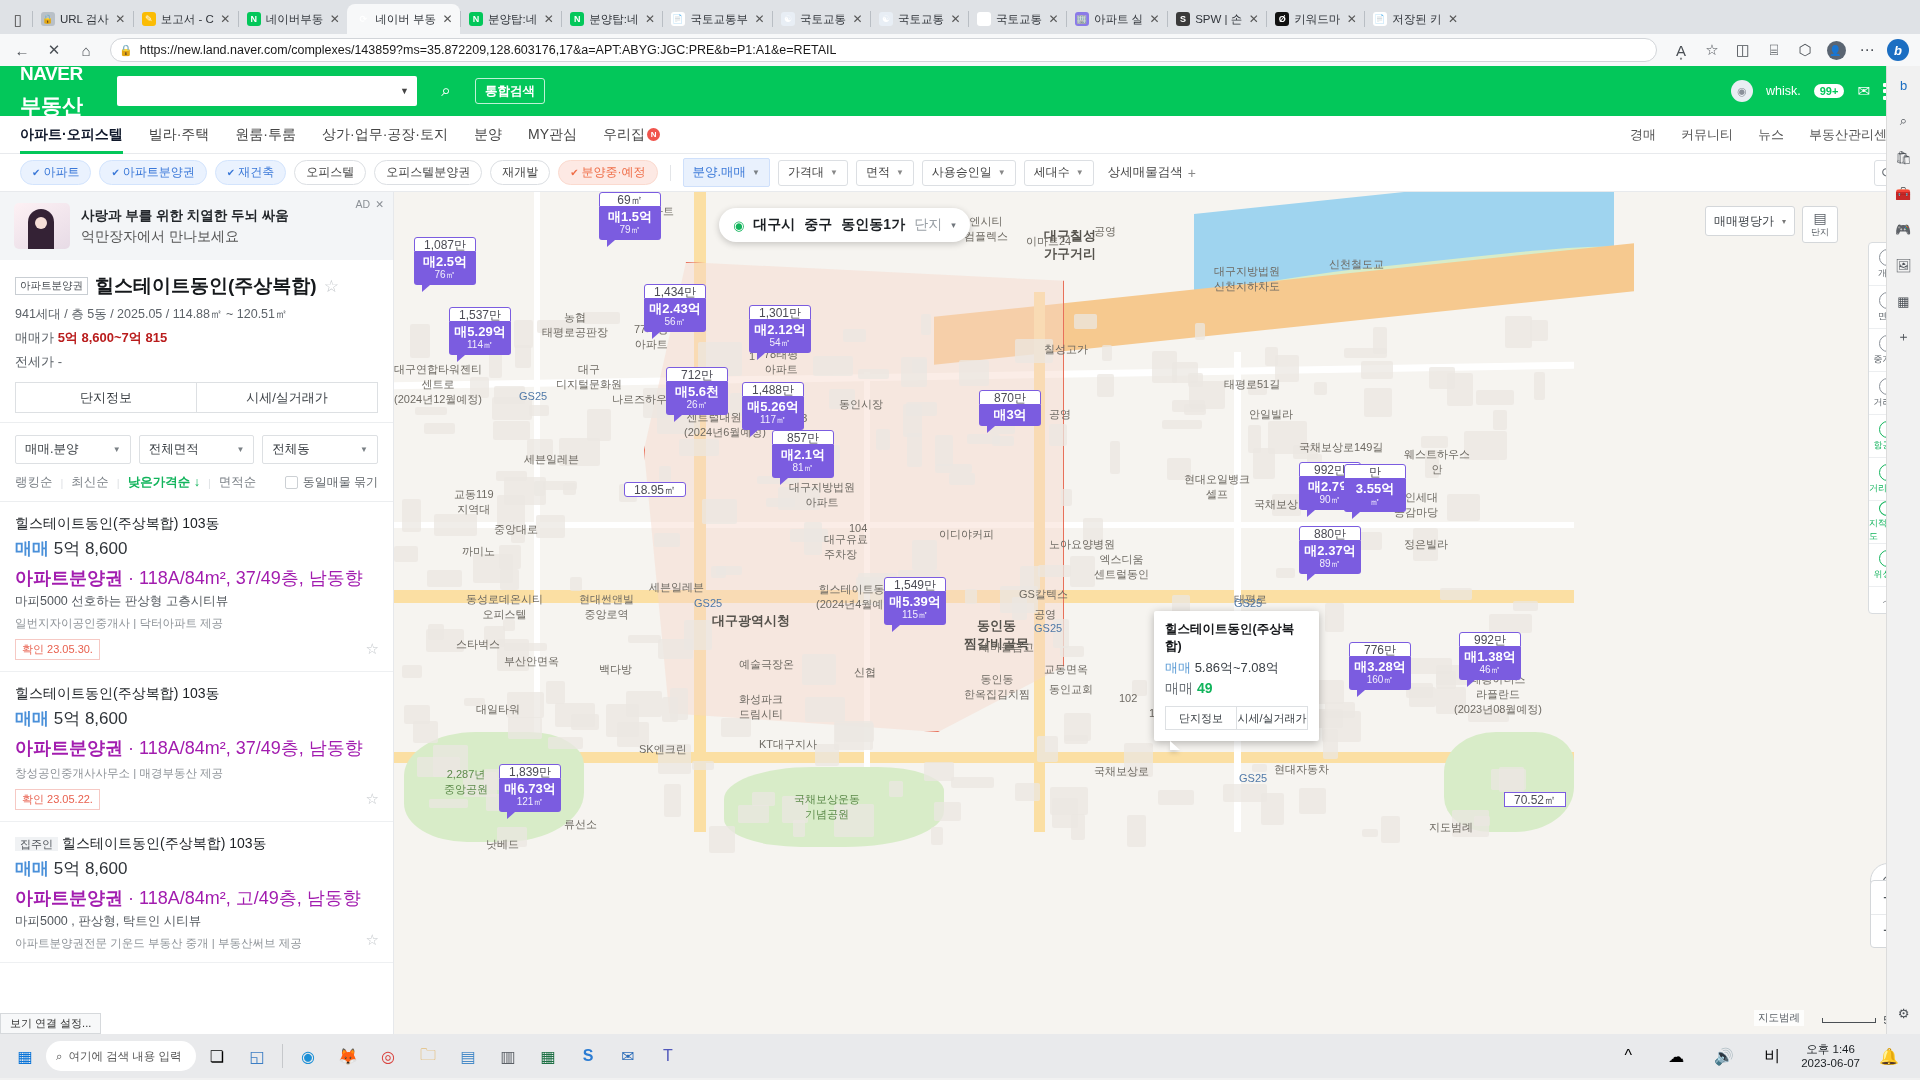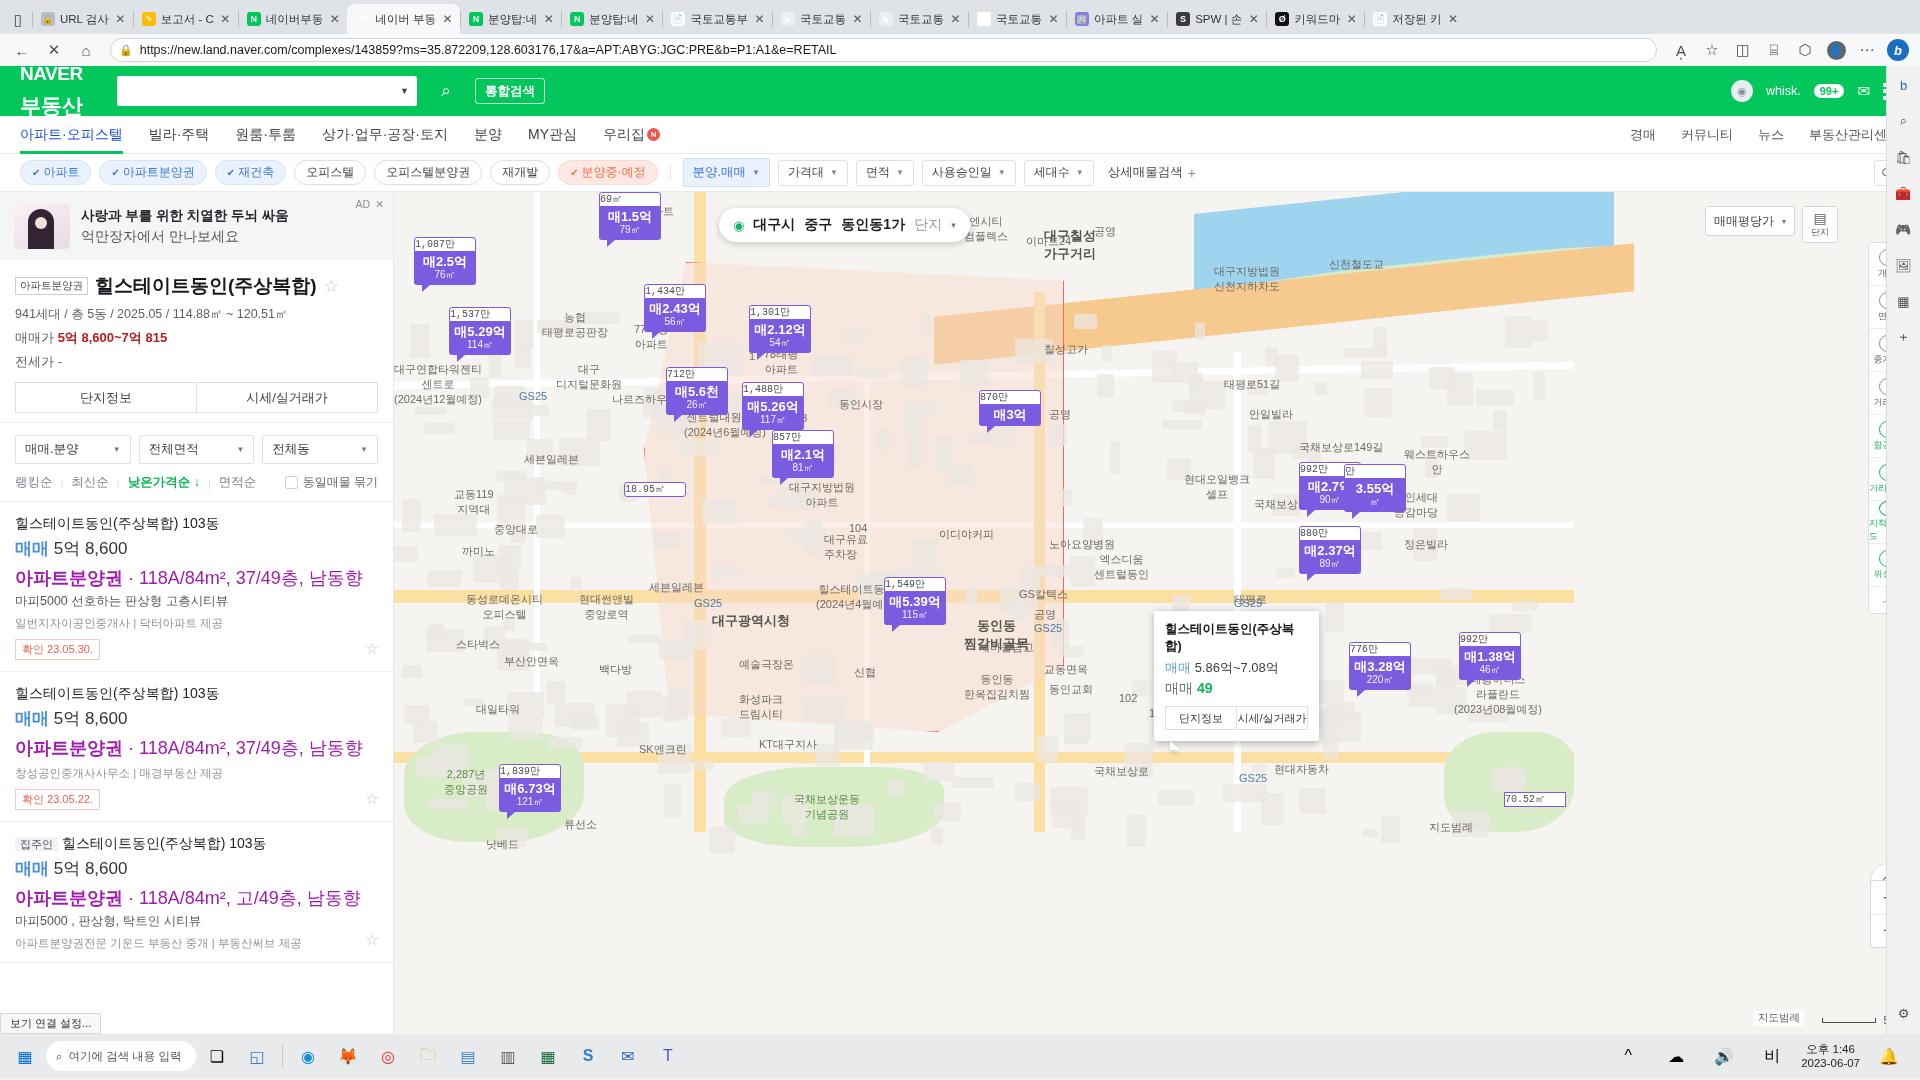--- a/index.html
+++ b/index.html
@@ -55,21 +55,21 @@
   .badge99 { background:#fff; color:#03c75a; border-radius:10px; font-size:11px; font-weight:bold;
              padding:1px 6px;}
   .nvhead-r .ico { color:#fff; font-size:15px;}
   .grid9 { display:grid; grid-template-columns:repeat(3,4px); gap:2.5px; }
   .grid9 i { width:4px;height:4px;background:#fff;border-radius:1px;display:block;}
 
   
   .catnav { height:38px; border-bottom:1px solid #e8eaed; display:flex; align-items:center;
             padding:0 20px; gap:26px; position:relative;}
   .cat { font-size:14px; color:#444; position:relative; height:38px; display:flex; align-items:center; gap:2px;}
-  .cat.on { color:#1d4ed8; font-weight:400;}
+  .cat.on { color:#0f172a; font-weight:700;}
   .cat.on::after{content:"";position:absolute;left:0;right:0;bottom:0;height:3px;background:#03c75a;}
   .nred { background:#f0544c; color:#fff; border-radius:50%; width:13px;height:13px;font-size:8px;
           display:inline-flex;align-items:center;justify-content:center; font-weight:bold;}
   .catnav-r { margin-left:auto; display:flex; gap:25px;}
   .catnav-r span { font-size:13px; color:#555;}
 
   
   .filterbar { height:38px; border-bottom:1px solid #e8eaed; display:flex; align-items:center;
                padding:0 20px; gap:8px;}
   .chip { height:25px; border-radius:13px; border:1px solid #dcdfe3; display:flex; align-items:center;
@@ -155,21 +155,21 @@
   .blk   { position:absolute; background:#ebe7e1; border-radius:2px;}
   .pinkzone { position:absolute; background:rgba(246,214,202,.45); border:1.5px solid #e8705a;}
   .mlabel { position:absolute; font-size:11px; color:#6e6a63; white-space:nowrap;}
   .mlabel.big { font-size:13px; color:#55524c; font-weight:700;}
   .mlabel.grn { color:#5c8a4a;}
   .mlabel.bl  { color:#5079a8;}
 
   
   .pmk { position:absolute; width:62px; }
   .pmk .cap { background:#fff; border:1.5px solid #7b5ce0; border-radius:3px 3px 0 0;
-              font-size:10px; color:#4b4b55; text-align:left; line-height:14px; height:15px;font-family:Liberation Mono, monospace;}
+              font-size:12px; color:#4b4b55; text-align:center; line-height:14px; height:15px;}
   .pmk .bod { background:#7b5ce0; color:#fff; border-radius:0 0 3px 3px; padding:3px 0 4px; text-align:center;
               position:relative;}
   .pmk .bod .v { font-size:13px; font-weight:700; line-height:14px;}
   .pmk .bod .a { font-size:10px; opacity:.9; line-height:12px;}
   .pmk .bod::after { content:""; position:absolute; left:8px; bottom:-7px; border-left:8px solid #7b5ce0;
               border-bottom:7px solid transparent;}
 
   
   .regsel { position:absolute; left:325px; top:16px; height:34px; background:#fff; border-radius:19px;
             box-shadow:0 2px 7px rgba(0,0,0,.2); display:flex; align-items:center; padding:0 14px; gap:9px;}
@@ -1024,21 +1024,21 @@
             <div class="cap">1,548만</div>
             <div class="bod">
               <div class="v">매4.59억</div>
               <div class="a">98㎡</div>
             </div>
           </div>
           <div class="pmk" style="left: 955px; top: 450px;">
             <div class="cap">776만</div>
             <div class="bod">
               <div class="v">매3.28억</div>
-              <div class="a">220㎡</div>
+              <div class="a">160㎡</div>
             </div>
           </div>
           <div class="pmk" style="left: 1065px; top: 440px;">
             <div class="cap">992만</div>
             <div class="bod">
               <div class="v">매1.38억</div>
               <div class="a">46㎡</div>
             </div>
           </div>
           <div class="pmk" style="left: 105px; top: 572px;">

